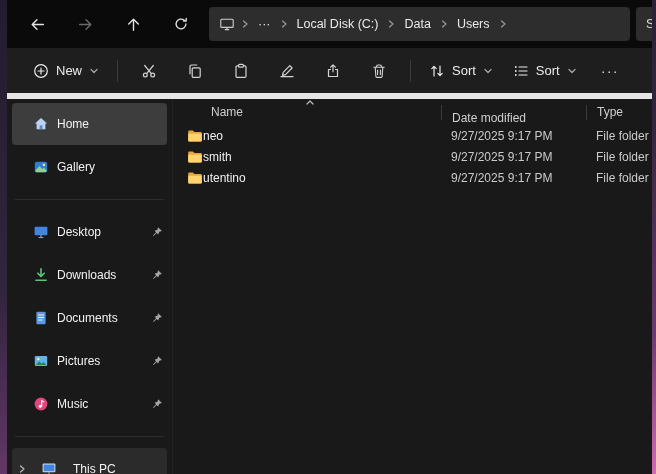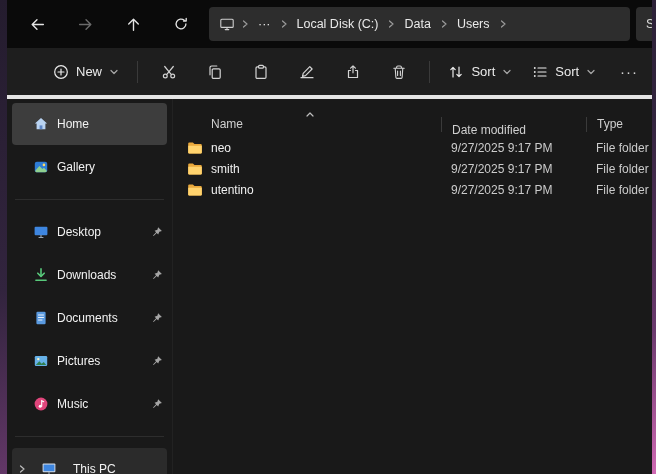--- a/index.html
+++ b/index.html
@@ -32,22 +32,22 @@
   .crumb-chev { color: #9a9a9a; display: flex; align-items: center; padding: 0 1px; }
   .drive-icon { color: #cfcfcf; display: flex; align-items: center; padding: 0 4px 0 2px; }
   .search {
     flex: 0 0 80px; height: 34px; background: #2d2d2d; border-radius: 4px;
     margin-right: -64px; display: flex; align-items: center; padding: 0 10px;
     color: #d9d9d9; font-size: 12.5px;
   }
 
   
   .toolbar {
-    flex: 0 0 51px; background: #1e1e1e; border-bottom: 4px solid #e5e5e5;
-    display: flex; align-items: center; padding-left: 36px;
+    flex: 0 0 51px; background: #1e1e1e; border-bottom: 6px solid #e5e5e5;
+    display: flex; align-items: center; padding-left: 16px;
   }
   .tb-btn {
     border: none; background: transparent; color: #ebebeb; font-size: 13px;
     display: flex; align-items: center; gap: 7px; padding: 8px 10px; border-radius: 4px;
   }
   .tb-icon-btn {
     border: none; background: transparent; width: 46px; height: 36px;
     display: flex; align-items: center; justify-content: center; color: #d4d4d4; border-radius: 4px;
   }
   .tb-sep { width: 1px; height: 22px; background: #3a3a3a; margin: 0 8px; }
@@ -64,30 +64,30 @@
   }
   .side-item.selected { background: #3d3d3d; }
   .side-item.subtle { background: #2b2b2b; gap: 8px; }
   .expander { width: 20px; display: flex; justify-content: center; align-items: center; color: #bdbdbd; }
   .s-icon { width: 18px; display: flex; justify-content: center; align-items: center; margin-right: 7px; }
   .side-label { flex: 1; white-space: nowrap; overflow: hidden; }
   .pin { width: 20px; display: flex; justify-content: center; align-items: center; color: #a5a5a5; }
   .side-sep { height: 1px; background: #2d2d2d; margin: 11px 8px; }
 
   .main { flex: 1; display: flex; flex-direction: column; min-width: 0; border-left: 1px solid rgba(255,255,255,0.04); }
-  .cols { flex: 0 0 26px; display: flex; align-items: center; color: #cfcfcf; font-size: 12px; position: relative; margin-top: 12px; }
+  .cols { flex: 0 0 26px; display: flex; align-items: center; color: #cfcfcf; font-size: 12px; position: relative; }
   .col-name { width: 268px; padding-left: 38px; position: relative; height: 100%; display: flex; align-items: center; }
   .sort-caret { position: absolute; top: 0px; left: 132px; color: #bdbdbd; }
   .col-sep { width: 1px; height: 15px; background: #3a3a3a; }
   .col-date { width: 144px; padding-left: 10px; height: 100%; display: flex; align-items: flex-end; }
   .col-type { flex: 1; padding-left: 10px; height: 100%; display: flex; align-items: center; }
 
   .rows { flex: 1; overflow: hidden; }
   .row { height: 21px; display: flex; align-items: center; font-size: 12px; color: #f0f0f0; }
-  .cell-name { width: 268px; display: flex; gap: 8px; padding-left: 14px; white-space: nowrap; }
+  .cell-name { width: 268px; display: flex; padding-left: 14px; white-space: nowrap; }
   .cell-date { width: 145px; padding-left: 10px; color: #cbcbcb; white-space: nowrap; }
   .cell-type { flex: 1; padding-left: 10px; color: #cbcbcb; white-space: nowrap; }
 
   svg { display: block; }
 </style>
 </head>
 <body>
 
 <div class="window">
 

